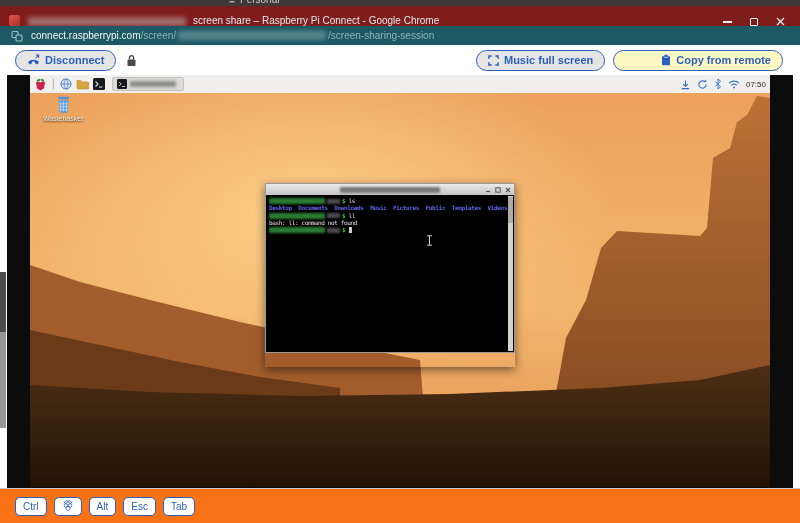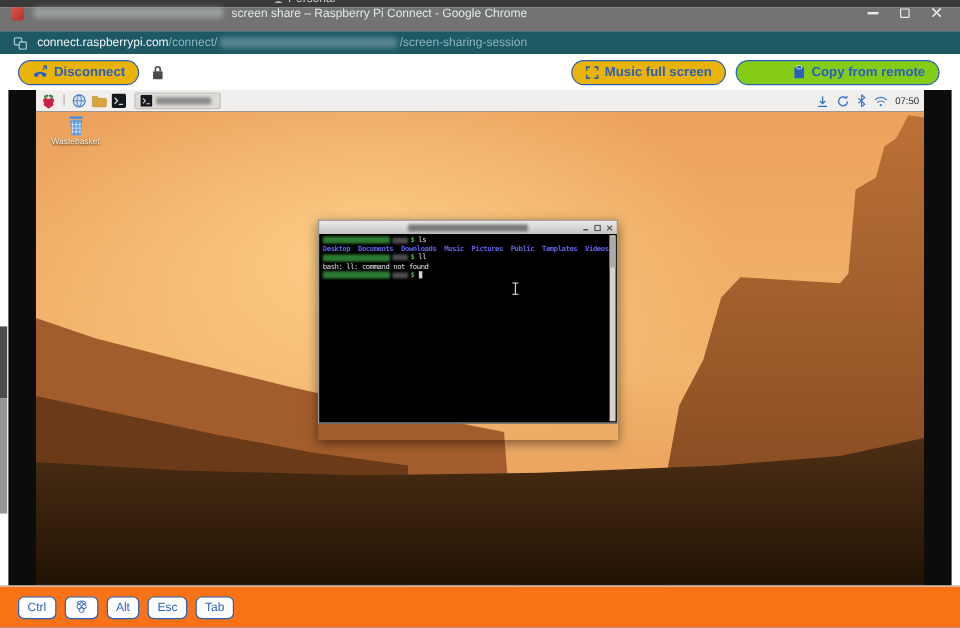--- a/index.html
+++ b/index.html
@@ -5,22 +5,22 @@
   html,body{margin:0;padding:0;}
   body{width:800px;height:523px;position:relative;overflow:hidden;background:#fff;
        font-family:"Liberation Sans",sans-serif;}
 
   
   #top-sliver{position:absolute;left:0;top:0;width:800px;height:6px;background:#3a3a3a;overflow:hidden;}
   #personal-chip{position:absolute;left:228px;top:-8px;height:14px;display:flex;align-items:center;gap:4px;
                  color:#c9c9c9;font-size:10px;}
 
   
-  #titlebar{position:absolute;left:0;top:6px;width:800px;height:20px;background:#737373;
-            display:flex;align-items:flex-start;}
+  #titlebar{position:absolute;left:0;top:6px;width:800px;height:20px;background:#7f1d1d;
+            display:flex;align-items:flex-end;}
   #favicon{width:11px;height:11px;border-radius:2px;margin-left:9px;flex:0 0 auto;
            background:linear-gradient(135deg,#e2574c,#a93227);filter:blur(.4px);}
   .redact{border-radius:2px;filter:blur(2px);}
   #title-redact{width:158px;height:9px;margin-left:8px;background:rgba(215,228,232,.38);}
   #title-text{color:#dfe9ec;font-size:10px;margin-left:7px;white-space:nowrap;}
   #win-controls{margin-left:auto;display:flex;align-items:center;gap:18px;margin-right:15px;}
   #min-glyph{width:9px;height:2px;background:#e8eef0;}
   #max-glyph{width:8px;height:8px;border:1.2px solid #e8eef0;border-radius:1px;box-sizing:border-box;}
 
   
@@ -28,26 +28,26 @@
           display:flex;align-items:center;font-size:10px;white-space:nowrap;}
   #url-redact{width:148px;height:9px;margin:0 2px;background:rgba(222,235,238,.30);}
   .url-dim{color:#8fb4bb;}
   .url-host{color:#eef5f6;margin-left:8px;}
 
   
   #session-toolbar{position:absolute;left:0;top:45px;width:800px;height:30px;background:#fff;
                    display:flex;align-items:center;}
   .pill{display:flex;align-items:center;gap:5px;border:1.5px solid #2a5fbe;color:#2a5fbe;
         border-radius:12px;height:21px;padding:0 11px;font-size:11px;font-weight:bold;
-        background:#eab308;box-sizing:border-box;cursor:pointer;justify-content:flex-end;}
+        background:#e5e5e5;box-sizing:border-box;cursor:pointer;justify-content:flex-end;}
   #disconnect-btn{margin-left:15px;}
   #lock-wrap{margin-left:10px;display:flex;align-items:center;}
   #right-actions{margin-left:auto;display:flex;align-items:center;gap:8px;margin-right:17px;}
   .seg{display:flex;border:1.5px solid #2a5fbe;border-radius:12px;height:21px;box-sizing:border-box;
-       overflow:hidden;background:#84cc16;padding-left:36px;}
+       overflow:hidden;background:#fef9c3;padding-left:36px;}
   .seg-half{display:flex;align-items:center;gap:5px;padding:0 11px;font-size:11px;color:#2a5fbe;
             font-weight:bold;cursor:pointer;}
   .seg-half + .seg-half{border-left:1.5px solid #2a5fbe;}
 
   
   #viewport{position:absolute;left:0;top:75px;width:800px;height:413px;background:#fff;}
   #screen-black{position:absolute;left:7px;top:0;width:786px;height:413px;background:#0c0c0c;}
   .edge-a{position:absolute;width:6px;background:#4c4c4c;}
   #edge1{left:0;top:197px;height:60px;}
   #edge2{left:0;top:257px;height:96px;background:#969696;}
@@ -131,21 +131,21 @@
     </svg>
   </div>
 </div>
 
 <div id="urlbar">
   <svg width="12" height="12" viewBox="0 0 12 12" style="margin-left:11px;">
     <rect x="1" y="1.5" width="6" height="6" rx="1" fill="none" stroke="#9fc0c7" stroke-width="1.1"></rect>
     <rect x="5" y="5" width="6" height="6" rx="1" fill="#1d5965" stroke="#9fc0c7" stroke-width="1.1"></rect>
   </svg>
   <span class="url-host">connect.raspberrypi.com</span>
-    <span class="url-dim">/connect/</span>
+    <span class="url-dim">/screen/</span>
   <div id="url-redact" class="redact"></div>
   <span class="url-dim">/screen-sharing-session</span>
 </div>
 
 <div id="session-toolbar">
   <div class="pill" id="disconnect-btn">
     <svg width="13" height="12" viewBox="0 0 14 13">
       <path d="M1 8.6 C4.2 5.4 9.8 5.4 13 8.6 L11.1 11.4 L8.6 9.9 L8.6 8.5 C7.6 8.1 6.4 8.1 5.4 8.5 L5.4 9.9 L2.9 11.4 Z" fill="#2a5fbe"></path>
       <path d="M9.5 1.2 L12.6 1.2 L12.6 4.3 M12.6 1.2 L9.2 4.6" stroke="#2a5fbe" stroke-width="1.1" fill="none"></path>
     </svg>

